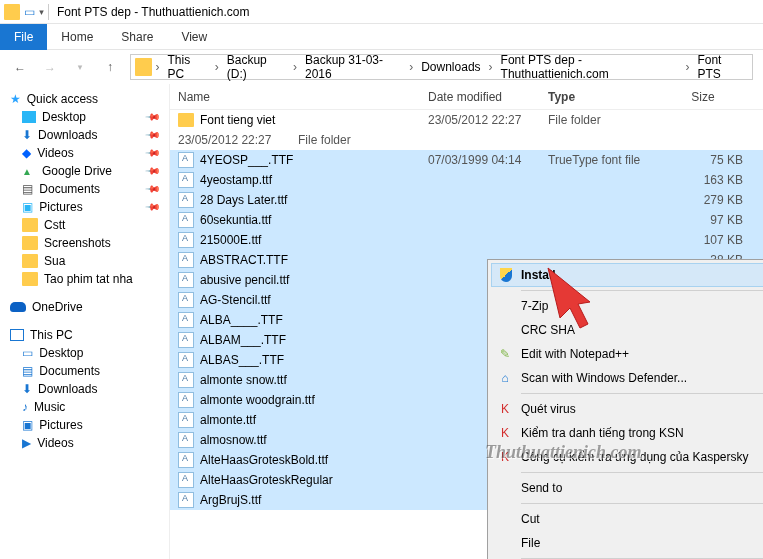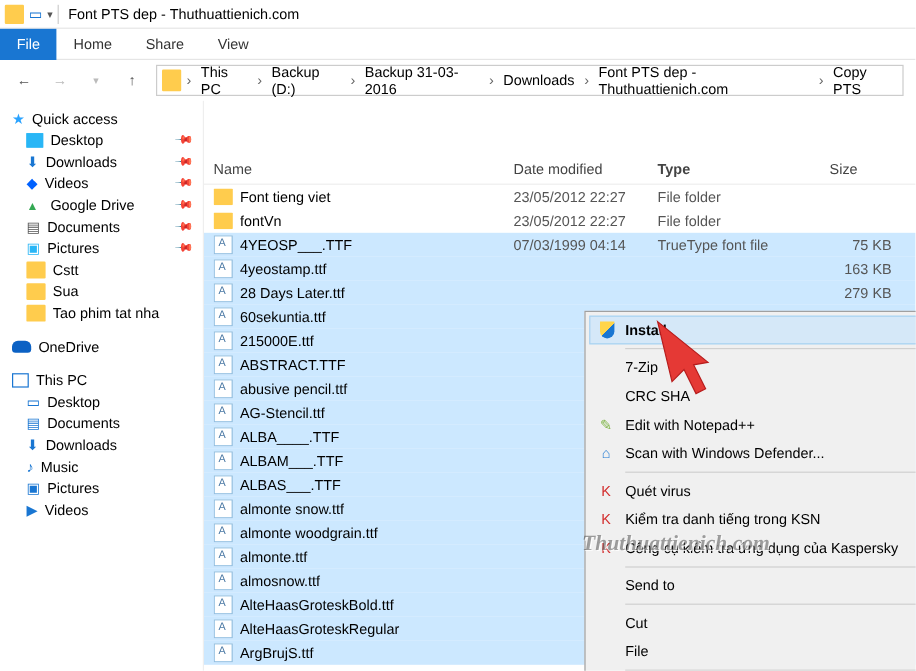--- a/index.html
+++ b/index.html
@@ -23,21 +23,21 @@
 .sidebar { width: 170px; padding: 6px 4px; border-right: 1px solid #eee; overflow:hidden;}
 .side-group { margin-bottom: 10px; }
 .side-item { display:flex; align-items:center; gap:6px; padding:2px 6px 2px 18px; color:#000; white-space:nowrap; }
 .side-header { padding-left: 6px; font-weight:normal; }
 .pin { color:#888; margin-left:auto; transform: rotate(45deg); font-size:10px;}
 .star { color:#2aa3ff; }
 .fld { width:16px; height:14px; background:#ffcc4d; border-radius:1px; display:inline-block;}
 .onedrive { width:16px; height:10px; background:#0b61c4; border-radius: 5px 5px 3px 3px; display:inline-block;}
 .pc { width:14px;height:12px;border:1px solid #1976d2;display:inline-block;}
 .content { flex:1; position:relative; }
-.columns { display:flex; height:26px; align-items:center; border-bottom:1px solid #eee; padding-left:8px; color:#444;margin-top:44px;}
+.columns { display:flex; height:26px; align-items:center; border-bottom:1px solid #eee; padding-left:8px; color:#444;}
 .col-name { width: 250px; }
 .col-date { width: 120px; }
 .col-type { width: 115px; font-weight: bold; }
 .col-size { flex:1; padding-right:20px; text-align:center; }
 .filelist { }
 .row { display:flex; align-items:center; height:20px; padding-left:8px; }
 .row .fname { width:250px; display:flex; align-items:center; gap:6px; white-space:nowrap; overflow:hidden;}
 .row .fdate { width:120px; color:#555; }
 .row .ftype { width:115px; color:#555; white-space:nowrap; overflow:hidden;}
 .row .fsize { flex:1; padding-right:20px; text-align:right; color:#555; }
@@ -91,21 +91,21 @@
     <span class="bc-seg">This PC</span>
     <span class="bc-chev">›</span>
     <span class="bc-seg">Backup (D:)</span>
     <span class="bc-chev">›</span>
     <span class="bc-seg">Backup 31-03-2016</span>
     <span class="bc-chev">›</span>
     <span class="bc-seg">Downloads</span>
     <span class="bc-chev">›</span>
     <span class="bc-seg">Font PTS dep - Thuthuattienich.com</span>
     <span class="bc-chev">›</span>
-    <span class="bc-seg">Copy PTS</span>
+    <span class="bc-seg">Font PTS</span>
   </div>
 </div>
 
 <div class="main">
   <div class="sidebar">
     <div class="side-group">
       <div class="side-item side-header">
         <span class="star">★</span>
         <span>Quick access</span>
       </div>
@@ -136,20 +136,24 @@
             <span class="pin">📌</span>
           </div>
           <div class="side-item">
             <span style="color:#29b6f6;">▣</span>
             <span>Pictures</span>
             <span class="pin">📌</span>
           </div>
           <div class="side-item">
             <span class="fld"></span>
             <span>Cstt</span>
+          </div>
+          <div class="side-item">
+            <span class="fld"></span>
+            <span>Screenshots</span>
           </div>
           <div class="side-item">
             <span class="fld"></span>
             <span>Sua</span>
           </div>
           <div class="side-item">
             <span class="fld"></span>
             <span>Tao phim tat nha</span>
           </div>
         </div>
@@ -205,24 +209,20 @@
         <div class="row">
           <div class="fname">
             <span class="foldericon"></span>
             <span>Font tieng viet</span>
           </div>
           <div class="fdate">23/05/2012 22:27</div>
           <div class="ftype">File folder</div>
           <div class="fsize"></div>
         </div>
         <div class="row">
-          <div class="fname">
-            <span class="foldericon"></span>
-            <span>fontVn</span>
-          </div>
           <div class="fdate">23/05/2012 22:27</div>
           <div class="ftype">File folder</div>
           <div class="fsize"></div>
         </div>
         <div class="row selected">
           <div class="fname">
             <span class="fticon"></span>
             <span>4YEOSP___.TTF</span>
           </div>
           <div class="fdate">07/03/1999 04:14</div>

